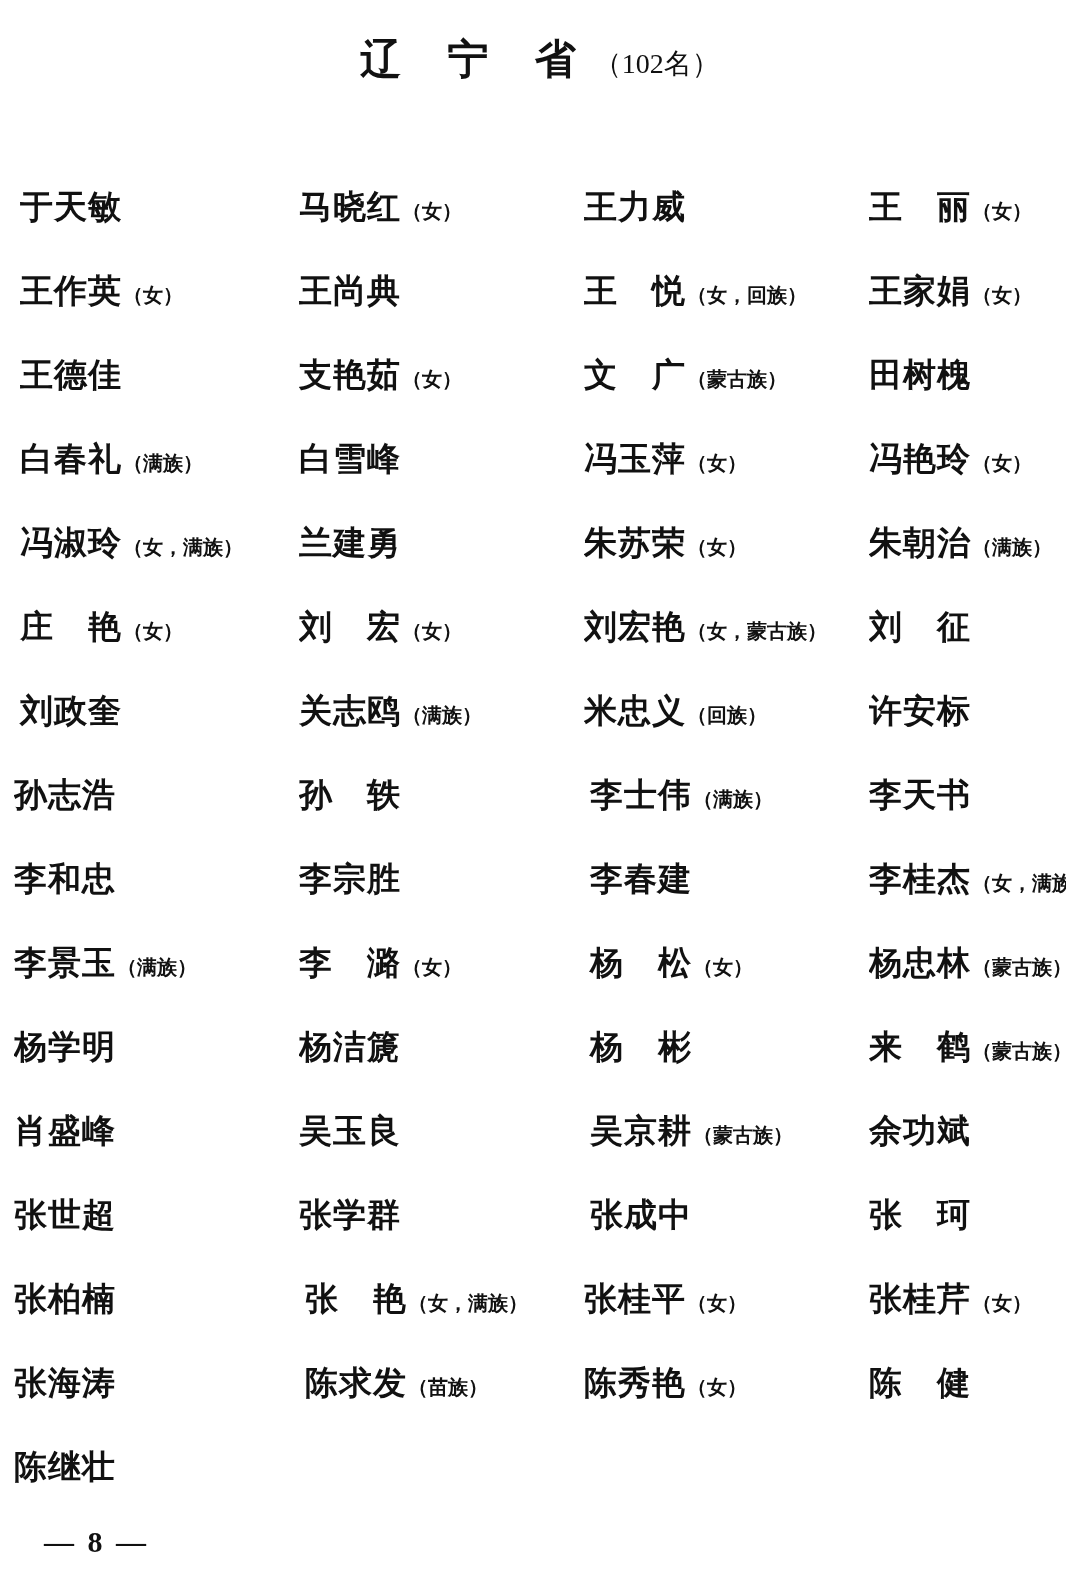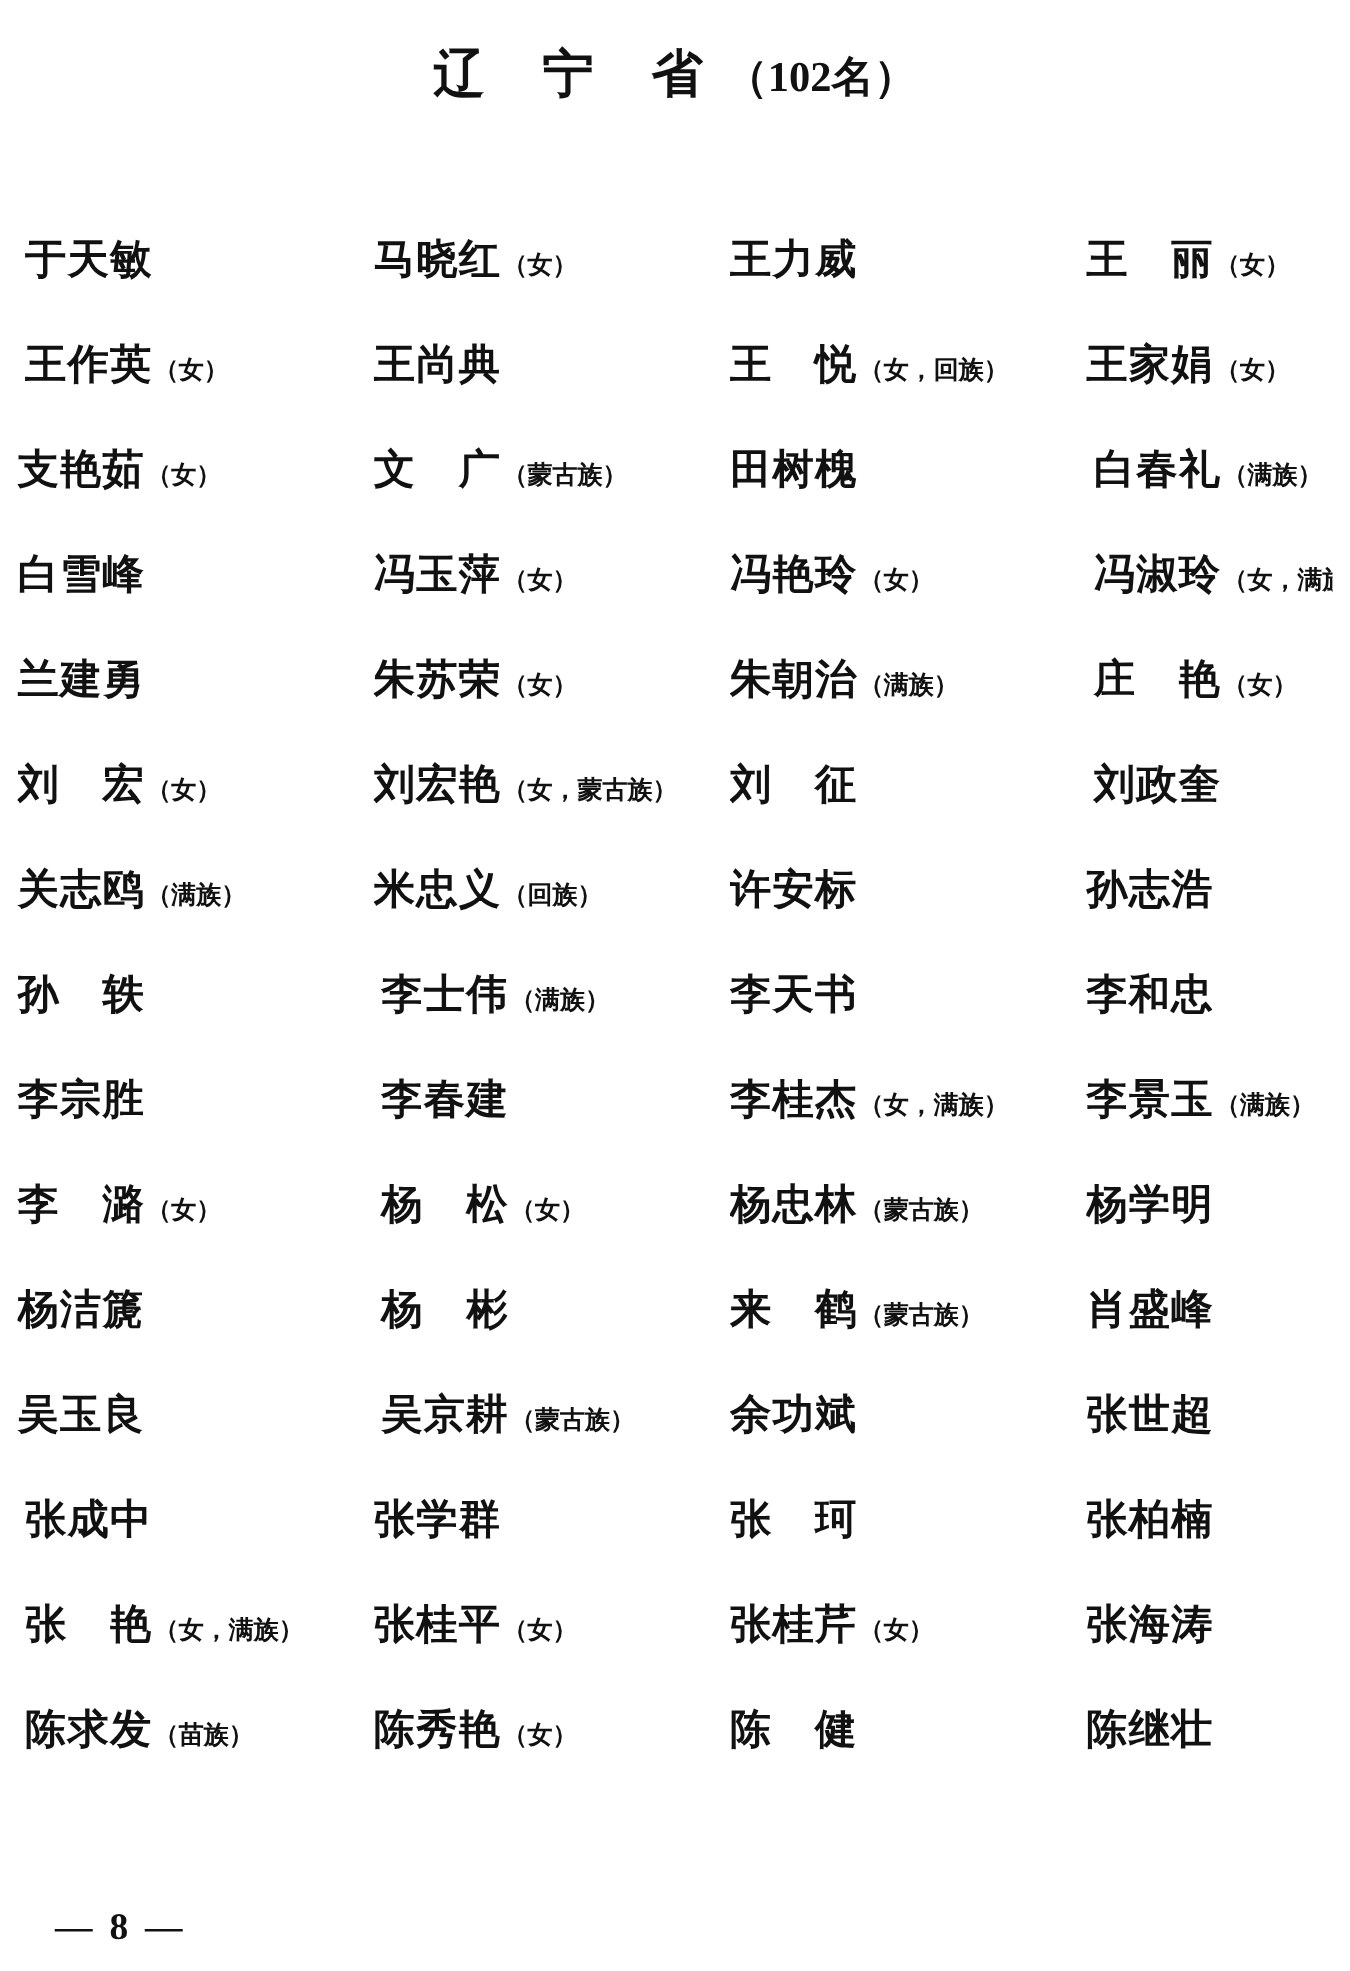--- a/index.html
+++ b/index.html
@@ -31,22 +31,22 @@
     padding-top: 32px;
     font-family: "Liberation Serif", "DejaVu Serif", serif;
     white-space: nowrap;
   }
   .doc-title .province {
     letter-spacing: 18px;
     font-weight: 700;
     text-align: center;
   }
   .doc-title .count {
-    font-size: 34px;
-    font-weight: 700;
+    font-size: 28px;
+    font-weight: 400;
     letter-spacing: 0px;
   }
   .name-grid {
     margin-top: 78px;
     padding: 0 14px 0 14px;
     display: grid;
     grid-template-columns: 285px 285px 285px 1fr;
     row-gap: 0px;
   }
   .cell {
@@ -124,20 +124,24 @@
       </div>
     <div class="cell col3">
         <span class="nm">王　悦</span>
         <span class="tag">（女，回族）</span>
       </div>
     <div class="cell col4">
         <span class="nm">王家娟</span>
         <span class="tag">（女）</span>
       </div>
 
+    <div class="cell col1">
+        <span class="nm">王德佳</span>
+        <span class="tag"></span>
+      </div>
     <div class="cell col2">
         <span class="nm">支艳茹</span>
         <span class="tag">（女）</span>
       </div>
     <div class="cell col3">
         <span class="nm">文　广</span>
         <span class="tag">（蒙古族）</span>
       </div>
     <div class="cell col4">
         <span class="nm">田树槐</span>
@@ -295,26 +299,26 @@
       </div>
     <div class="cell col3">
         <span class="nm">余功斌</span>
         <span class="tag"></span>
       </div>
     <div class="cell col4">
         <span class="nm">张世超</span>
         <span class="tag"></span>
       </div>
 
+    <div class="cell col2">
+        <span class="nm">张学群</span>
+        <span class="tag"></span>
+      </div>
     <div class="cell col1">
         <span class="nm">张成中</span>
-        <span class="tag"></span>
-      </div>
-    <div class="cell col2">
-        <span class="nm">张学群</span>
         <span class="tag"></span>
       </div>
     <div class="cell col3">
         <span class="nm">张　珂</span>
         <span class="tag"></span>
       </div>
     <div class="cell col4">
         <span class="nm">张柏楠</span>
         <span class="tag"></span>
       </div>

